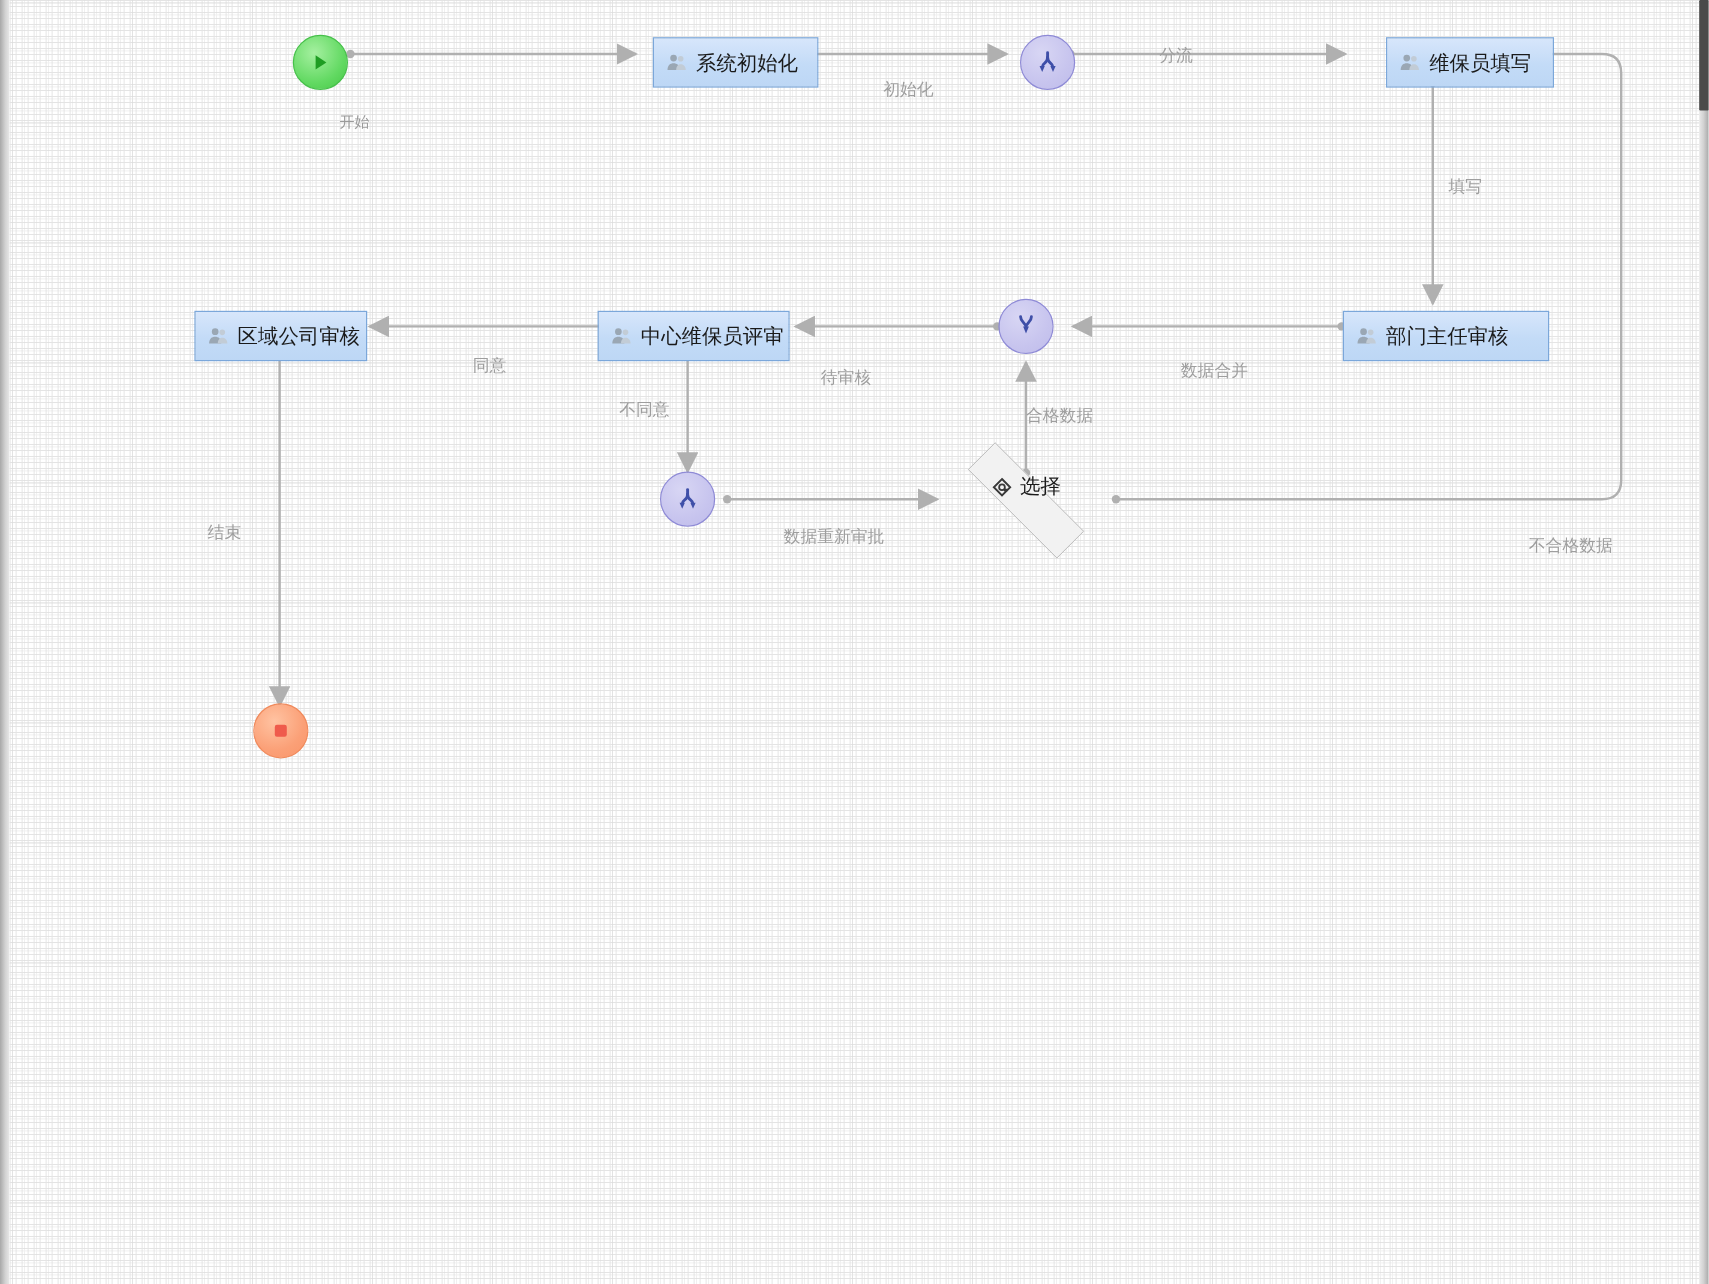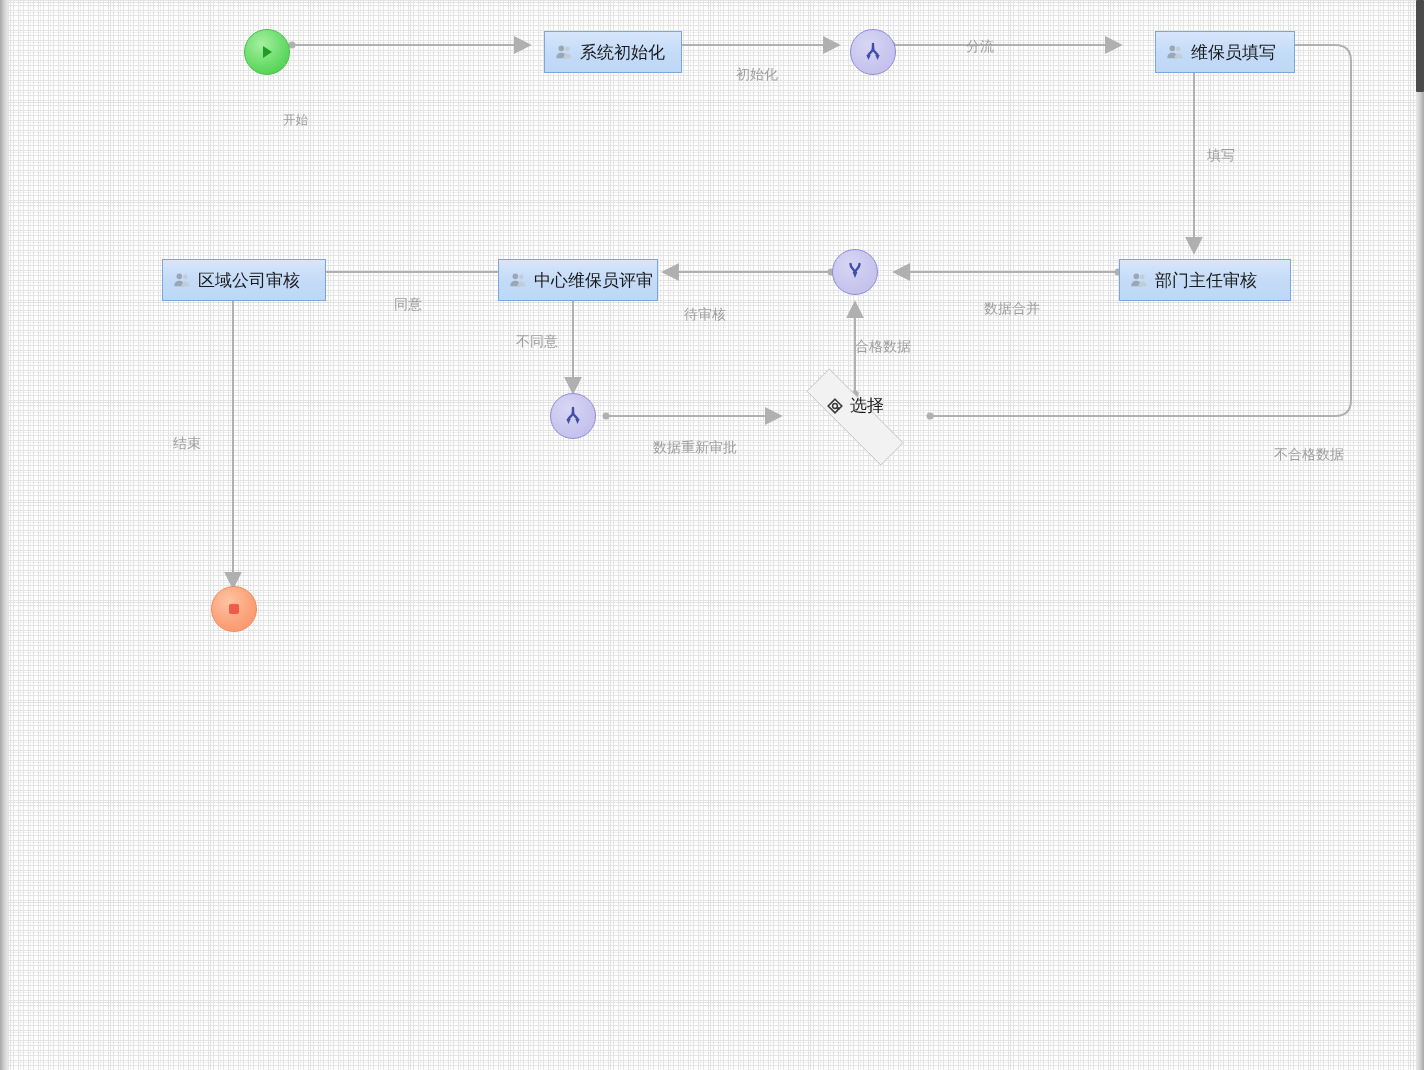--- a/index.html
+++ b/index.html
@@ -168,21 +168,21 @@
         <path d="M 225 296 L 225 588" marker-end="url(#arrow)"></path>
         <circle cx="225" cy="296" r="3.5" fill="#b0b0b0" stroke="none"></circle>
       </g>
     </svg>
 
     <div class="node circle-node start-node" style="left:236px;top:29px;width:46px;height:46px;">
       <svg width="16" height="16" viewBox="0 0 16 16">
         <path d="M4 2 L13 8 L4 14 Z" fill="#1f9d23"></path>
       </svg>
     </div>
-    <div class="node-caption" style="left:275px;top:112px;">开始</div>
+    <div class="node-caption" style="left:275px;top:94px;">开始</div>
 
     <div class="node task" style="left:536px;top:31px;width:138px;height:42px;">
       <svg class="users-icon" viewBox="0 0 20 20">
         <circle cx="7" cy="6" r="3.1" fill="#9aa7b4"></circle>
         <path d="M1.4 17 C1.4 12.6 4 10.8 7 10.8 C10 10.8 12.6 12.6 12.6 17 Z" fill="#9aa7b4"></path>
         <circle cx="13.6" cy="6.6" r="2.6" fill="#c2ccd6"></circle>
         <path d="M9.4 17 C9.4 13.2 11.4 11.6 13.6 11.6 C15.9 11.6 18.3 13.2 18.3 17 Z" fill="#c2ccd6"></path>
       </svg>
       <span class="label">系统初始化</span>
     </div>
@@ -228,21 +228,21 @@
     <div class="node task" style="left:490px;top:259px;width:160px;height:42px;">
       <svg class="users-icon" viewBox="0 0 20 20">
         <circle cx="7" cy="6" r="3.1" fill="#9aa7b4"></circle>
         <path d="M1.4 17 C1.4 12.6 4 10.8 7 10.8 C10 10.8 12.6 12.6 12.6 17 Z" fill="#9aa7b4"></path>
         <circle cx="13.6" cy="6.6" r="2.6" fill="#c2ccd6"></circle>
         <path d="M9.4 17 C9.4 13.2 11.4 11.6 13.6 11.6 C15.9 11.6 18.3 13.2 18.3 17 Z" fill="#c2ccd6"></path>
       </svg>
       <span class="label">中心维保员评审</span>
     </div>
 
-    <div class="node task" style="left:154px;top:259px;width:164px;height:42px;">
+    <div class="node task" style="left:154px;top:259px;width:144px;height:42px;">
       <svg class="users-icon" viewBox="0 0 20 20">
         <circle cx="7" cy="6" r="3.1" fill="#9aa7b4"></circle>
         <path d="M1.4 17 C1.4 12.6 4 10.8 7 10.8 C10 10.8 12.6 12.6 12.6 17 Z" fill="#9aa7b4"></path>
         <circle cx="13.6" cy="6.6" r="2.6" fill="#c2ccd6"></circle>
         <path d="M9.4 17 C9.4 13.2 11.4 11.6 13.6 11.6 C15.9 11.6 18.3 13.2 18.3 17 Z" fill="#c2ccd6"></path>
       </svg>
       <span class="label">区域公司审核</span>
     </div>
 
     <div class="node circle-node gateway-node" style="left:542px;top:393px;width:46px;height:46px;">

